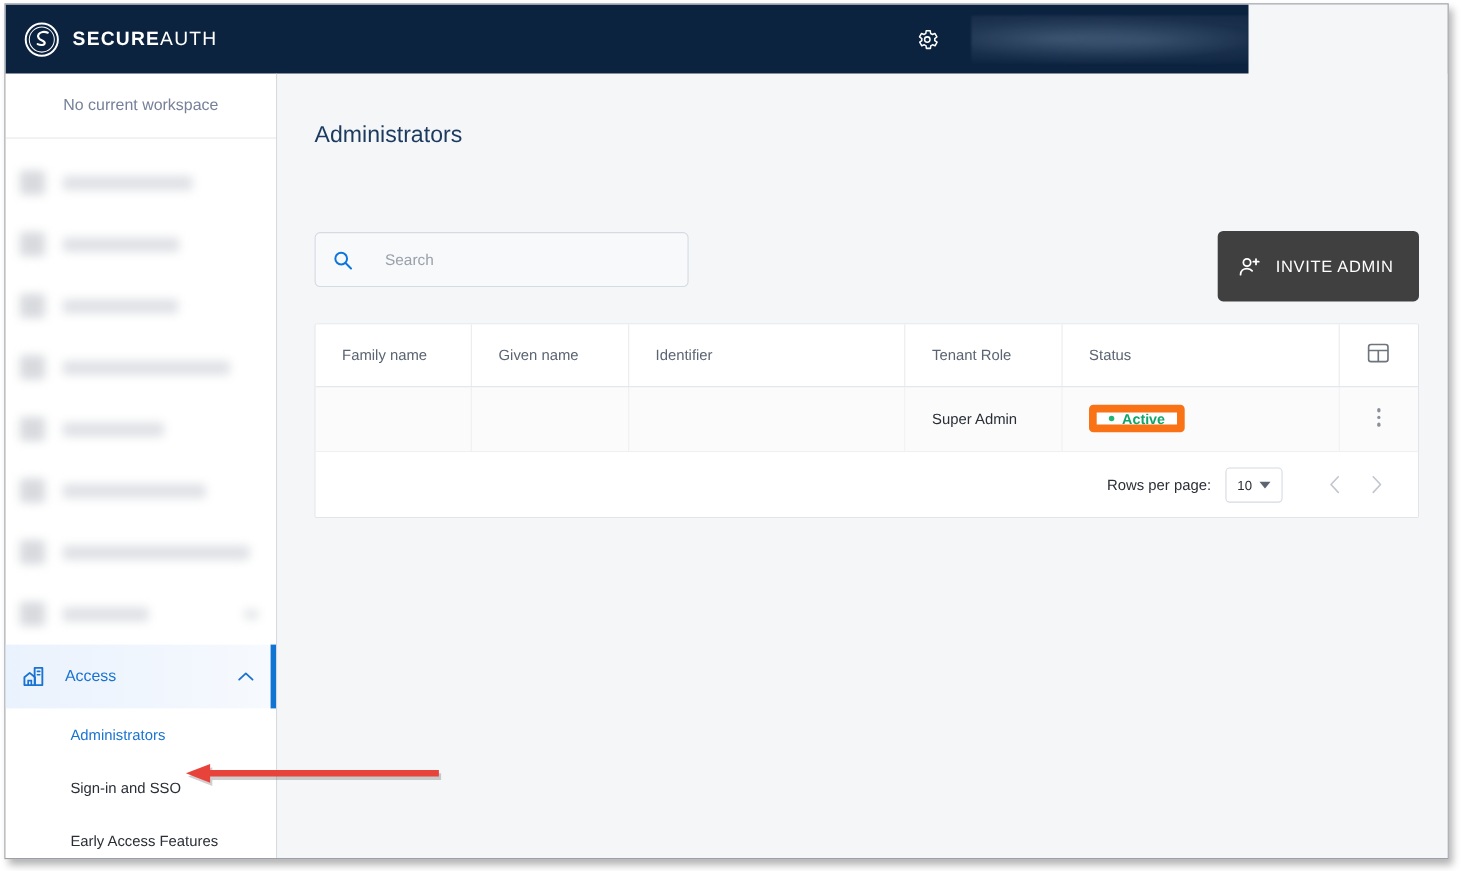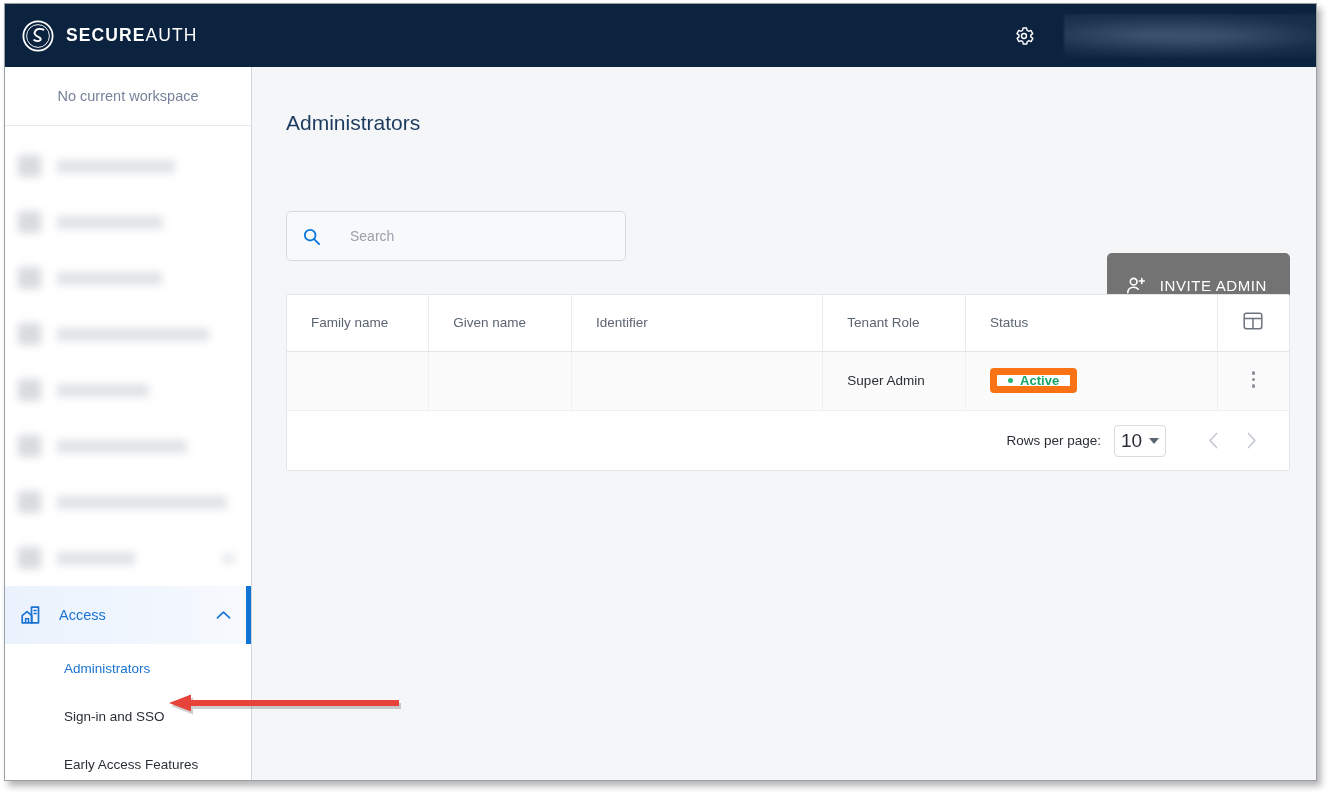--- a/index.html
+++ b/index.html
@@ -30,21 +30,21 @@
     background: #f4f6f8;
     border: 1px solid #9aa0a6;
     overflow: hidden;
     box-shadow: 4px 5px 7px rgba(0,0,0,0.30);
   }
 
   
   .topbar {
     position: absolute;
     left: 0; top: 0;
-    width: 1311px;
+    width: 1130px;
     height: 63px;
     background: #0c2340;
     display: flex;
     align-items: center;
   }
   .brand {
     display: flex;
     align-items: center;
     margin-left: 16px;
     gap: 11px;
@@ -222,32 +222,31 @@
     color: #2a2f36;
     width: 250px;
   }
   .search-input::placeholder { color: #9aa1ab; }
 
   .invite-btn {
     position: absolute;
     right: 0; top: -1px;
     height: 64px;
     padding: 0 23px 0 19px;
-    background: #737373;
+    background: #404040;
     border: 0;
     border-radius: 5px;
     color: #ffffff;
     font-family: "Liberation Sans", sans-serif;
     font-size: 15px;
     letter-spacing: 0.6px;
     display: flex;
     align-items: center;
     gap: 13px;
     cursor: pointer;
-    margin-top: 43px;
   }
 
   
   .table-card {
     position: absolute;
     left: 34px; top: 227px;
     width: 1004px;
     background: #ffffff;
     border: 1px solid #e2e5e9;
     border-radius: 2px;
@@ -334,21 +333,21 @@
   }
   .rows-label { font-size: 13.5px; color: #2a2f36; }
   .rows-select {
     width: 52px; height: 32px;
     border: 1px solid #d6dae1;
     border-radius: 4px;
     display: flex;
     align-items: center;
     justify-content: center;
     gap: 7px;
-    font-size: 19px;
+    font-size: 12px;
     color: #2a2f36;
     cursor: pointer;
     background: #ffffff;
   }
   .caret {
     width: 0; height: 0;
     border-left: 5px solid transparent;
     border-right: 5px solid transparent;
     border-top: 6px solid #5b6472;
   }

